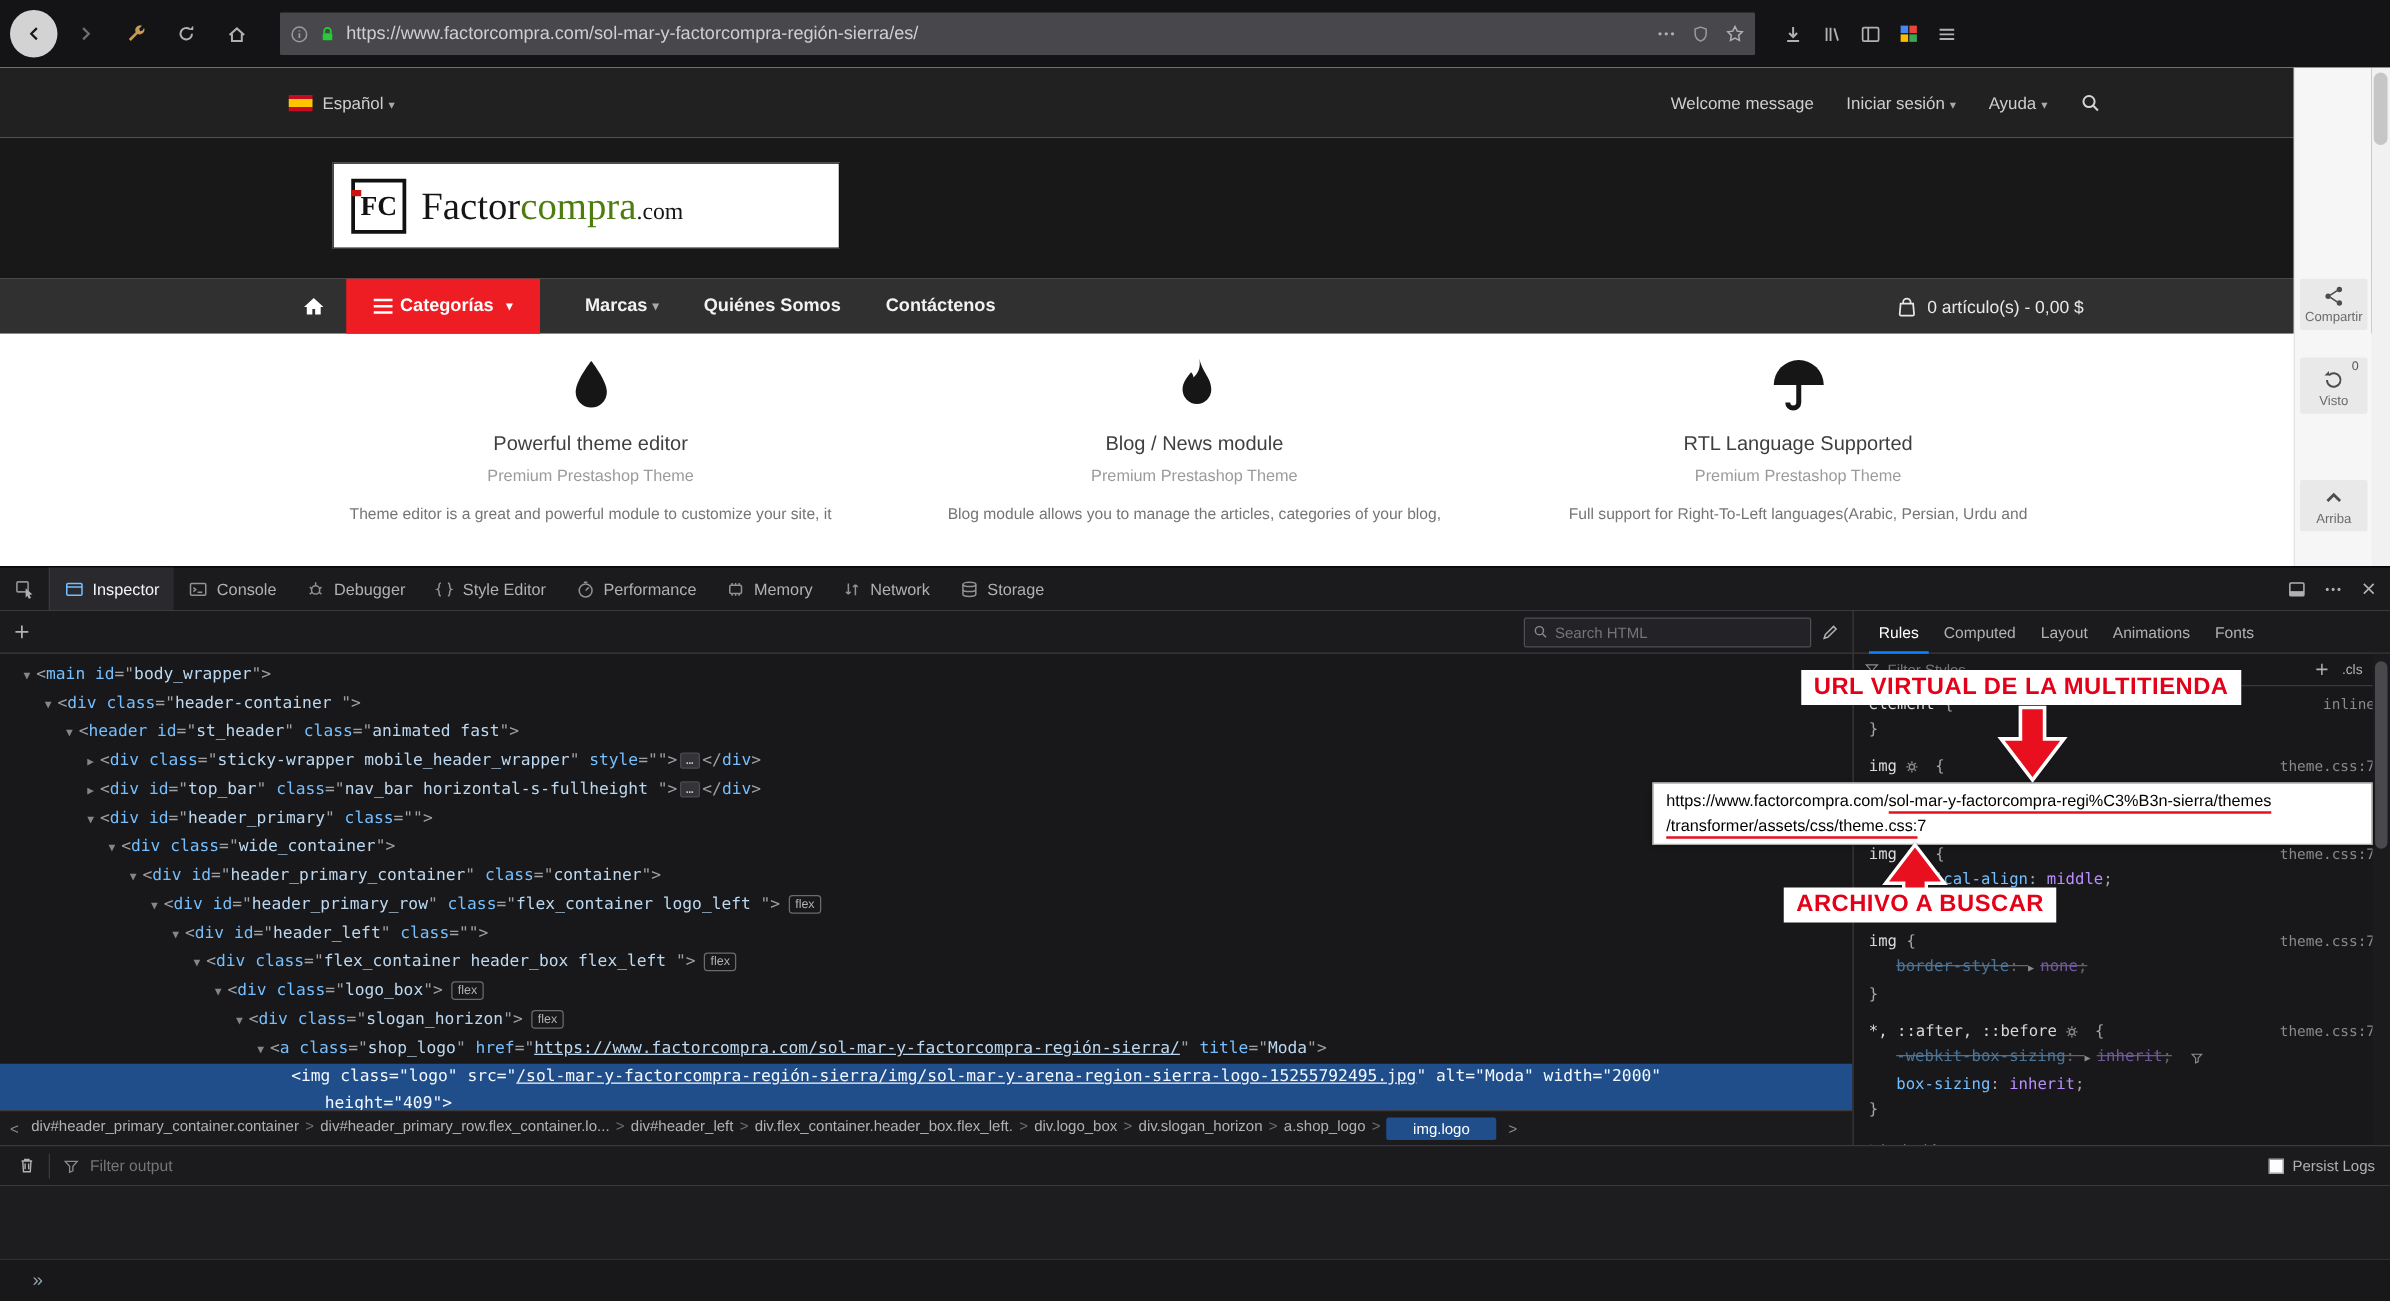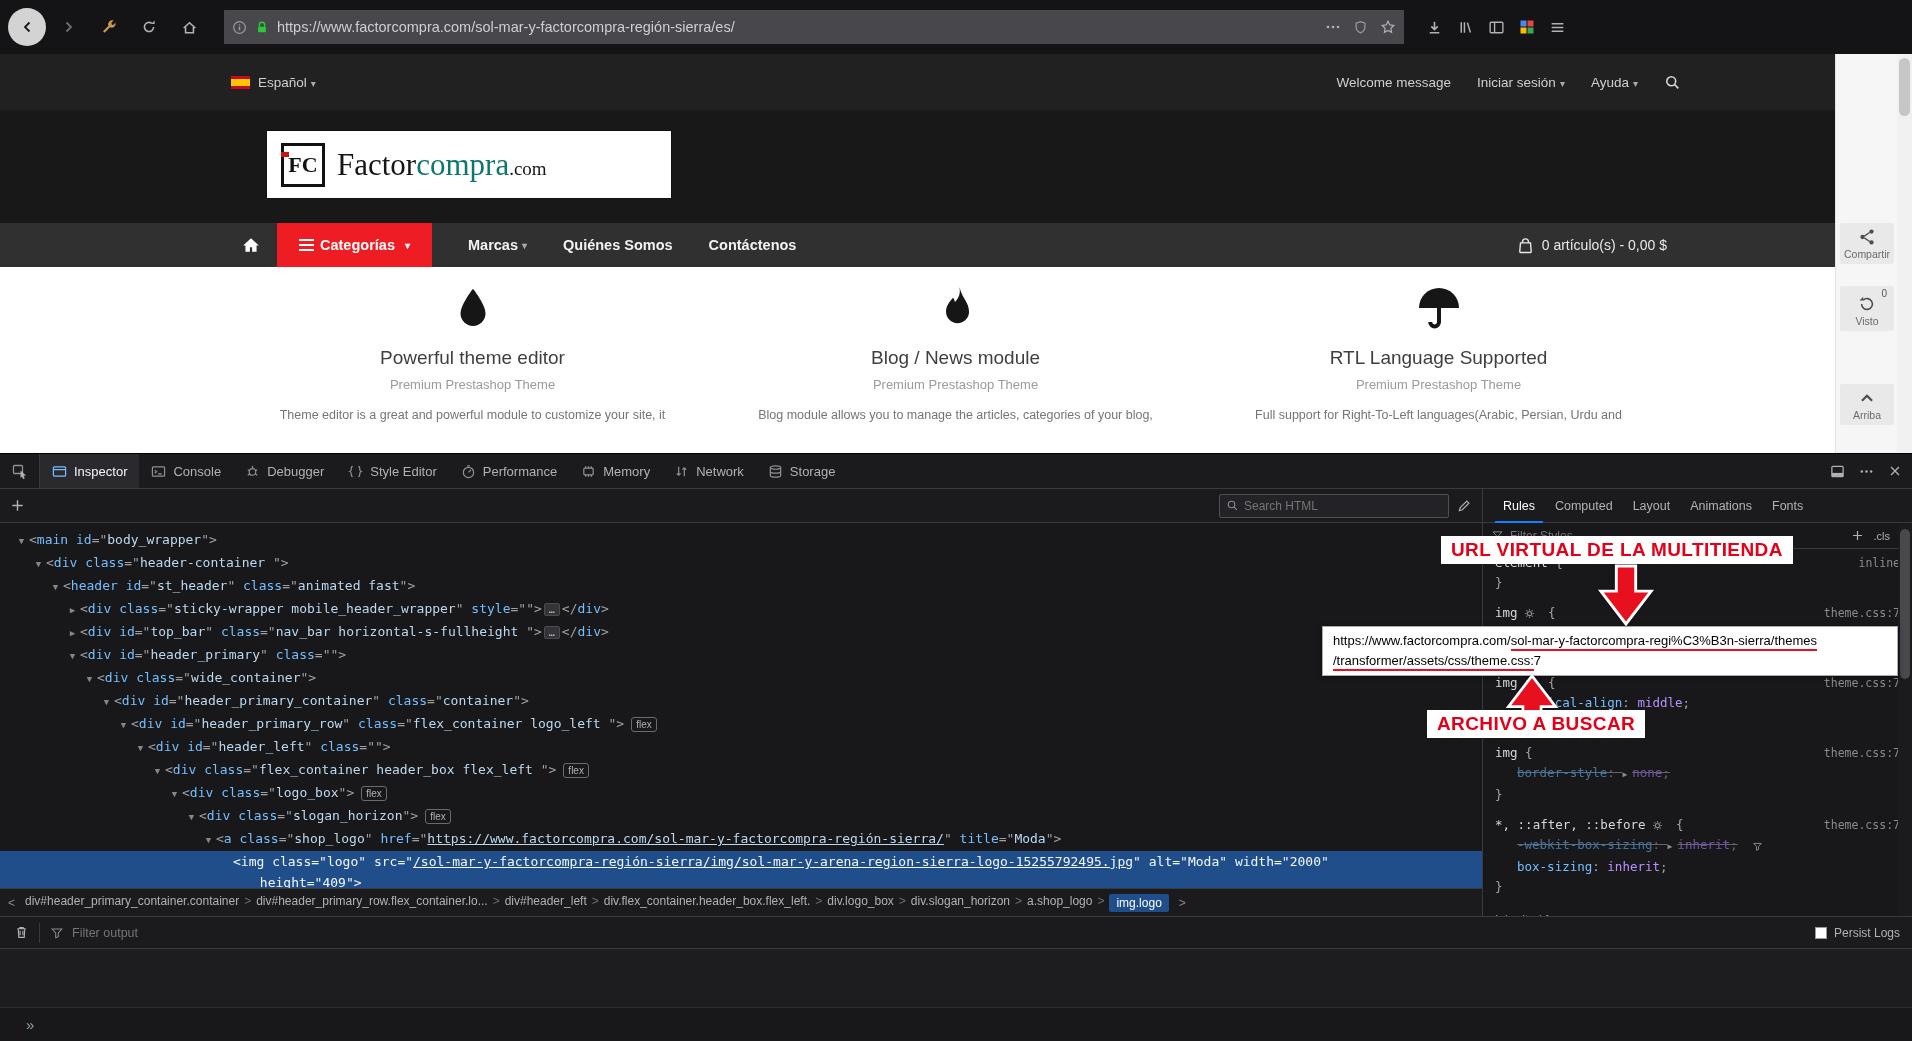--- a/index.html
+++ b/index.html
@@ -23,35 +23,35 @@
   .pg-topbar .pg-container { display:flex; align-items:center; }
   .flag { width:19px; height:13px; display:inline-block; background:linear-gradient(#c60b1e 25%, #ffc400 25%, #ffc400 75%, #c60b1e 75%); margin-right:8px; }
   .top-item { color:#cfcfcf; font-size:13.5px; margin-right:26px; white-space:nowrap; }
   .caret { font-size:10px; color:#a9a9a9; margin-left:4px; }
   .top-right { margin-left:auto; display:flex; align-items:center; }
   .pg-logoband { height:113px; background:#181818; }
   .logobox { position:absolute; left:35px; top:20px; width:406px; height:69px; background:#ffffff; border:1px solid #111; display:flex; align-items:center; padding-left:14px; }
   .logomark { width:44px; height:44px; border:3px solid #111; position:relative; display:flex; align-items:center; justify-content:center; font-family:"Liberation Serif", serif; font-weight:bold; font-size:22px; color:#111; }
   .logomark::before { content:""; position:absolute; left:-3px; top:6px; width:8px; height:5px; background:#cc1111; }
   .logotext { font-family:"Liberation Serif", serif; font-size:31px; color:#151515; margin-left:12px; white-space:nowrap; }
-  .logotext .red { color:#0f766e; }
+  .logotext .red { color:#4d7c0f; }
   .logotext .small { font-size:19px; }
   .pg-nav { height:44px; background:#303030; }
   .pg-nav .pg-container { display:flex; align-items:stretch; }
   .nav-home { display:flex; align-items:center; padding:0 16px 0 10px; }
   .nav-cat { background:#ee1c23; color:#fff; font-weight:bold; font-size:14.5px; display:flex; align-items:center; gap:6px; padding:0 22px; margin-right:18px; }
   .burger { display:inline-block; }
   .burger i { display:block; width:15px; height:2px; background:#fff; margin:3px 0; }
   .nav-item { color:#f2f2f2; font-weight:bold; font-size:14.5px; display:flex; align-items:center; padding:0 18px; white-space:nowrap; }
   .nav-cart { margin-left:auto; display:flex; align-items:center; color:#e8e8e8; font-size:14px; gap:8px; padding-right:14px; white-space:nowrap; }
   .features { height:186px; background:#fff; display:flex; }
   .features .pg-container { display:flex; }
   .feat { width:483px; text-align:center; padding-top:14px; }
   .feat-icon { height:52px; display:flex; justify-content:center; align-items:flex-end; }
-  .feat-title { margin-top:14px; font-size:19px; color:#3f3f3f; }
+  .feat-title { margin-top:14px; font-size:16px; color:#3f3f3f; }
   .feat-sub { margin-top:8px; font-size:13px; color:#9b9b9b; }
   .feat-body { margin-top:15px; font-size:12.5px; color:#757575; line-height:17px; }
 
   .side-strip { position:absolute; right:15px; top:0; width:62px; height:399px; background:#f6f6f6; border-left:1px solid #e3e3e3; }
   .side-tile { position:absolute; left:4px; width:54px; background:#e9e9e9; border-radius:2px; text-align:center; padding:5px 0 4px; }
   .side-tile .lbl { font-size:10.5px; color:#6b6b6b; margin-top:2px; }
   .side-badge { position:absolute; right:7px; top:2px; font-size:10px; color:#555; }
   .pg-scroll { position:absolute; right:0; top:0; width:15px; height:399px; background:#f1f1f1; }
   .pg-thumb { position:absolute; left:2px; top:4px; width:11px; height:58px; background:#c6c6c6; border-radius:6px; }
 
@@ -82,21 +82,21 @@
   .tg { color:#75bfff; }
   .an { color:#75bfff; }
   .av { color:#bcd8f0; }
   .av.lk { text-decoration:underline; }
   .ell { display:inline-block; background:#343438; border:1px solid #4a4a4f; border-radius:2px; color:#c5c5c8; font-size:10px; line-height:11px; padding:0 4px; margin:0 2px; vertical-align:middle; }
   .fbadge { display:inline-block; border:1px solid #6a6a6f; border-radius:3px; color:#b1b1b3; font-size:10px; line-height:13px; padding:0 4px; margin-left:7px; vertical-align:middle; font-family:"Liberation Sans", sans-serif; }
   .mrow.sel .pu, .mrow.sel .tg, .mrow.sel .an, .mrow.sel .av { color:#f2f8ff; }
 
   .dt-crumbs { position:absolute; left:0; top:435px; width:1482px; height:28px; background:#1b1b1d; border-top:1px solid #3a3a3e; display:flex; align-items:center; font-size:12px; color:#b1b1b3; overflow:hidden; }
   .crumb { white-space:nowrap; margin:0 2px; }
-  .crumb.selc { background:#204e8a; color:#fff; border-radius:2px; padding:2px 7px; }
+  .crumb.selc { background:#204e8a; color:#fff; border-radius:2px; padding:2px 21px; }
   .csep { color:#6e6e72; margin:0 3px; }
   .crumb-arrow { color:#8a8a8e; padding:0 8px; font-size:12px; }
 
   
   .dt-rules { position:absolute; left:1482px; top:70px; width:430px; height:393px; border-left:1px solid #3a3a3e; overflow:hidden; }
   .rfilter { height:26px; border-bottom:1px solid #3a3a3e; display:flex; align-items:center; padding:0 8px; }
   .rfilter input { flex:1; background:transparent; border:none; outline:none; color:#d7d7db; font-size:12px; margin-left:6px; font-family:"Liberation Sans", sans-serif; }
   .rtools { display:flex; align-items:center; gap:10px; margin-left:6px; padding-right:14px; }
   .rcls { font-size:11px; color:#b1b1b3; }
   #rules-list { padding:4px 0 0 0; font-family:"DejaVu Sans Mono", monospace; font-size:12.5px; }

